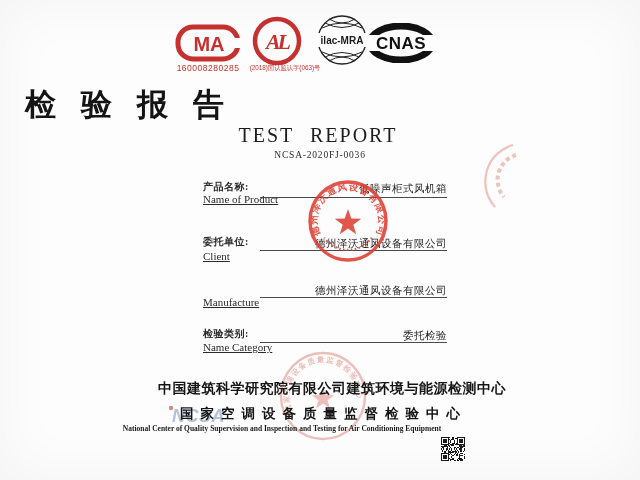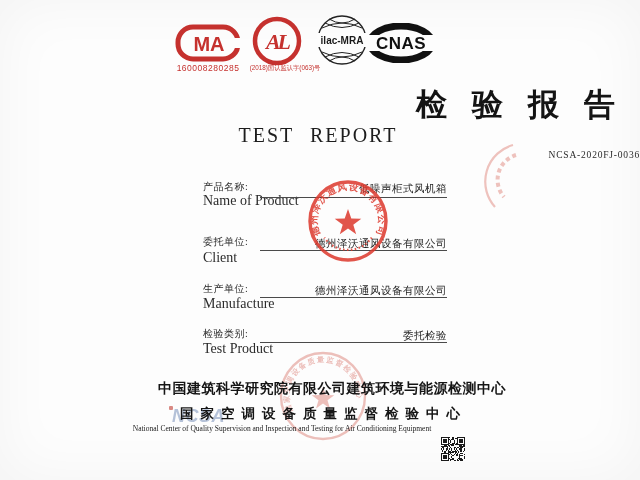--- a/index.html
+++ b/index.html
@@ -9,37 +9,37 @@
     box-shadow:inset 0 0 60px rgba(0,0,0,0.045);
   }
   .abs{position:absolute;}
   
   .logo-caption{color:#c5312e;font-family:"Liberation Sans",sans-serif;text-align:center;}
   .cma-num{left:158px;top:63px;width:100px;font-size:8.5px;letter-spacing:0.5px;}
   .cal-cap{left:243px;top:64px;width:84px;font-size:6.3px;}
   .accred{left:441px;top:17px;width:70px;font-family:"Liberation Sans",sans-serif;
           font-weight:bold;color:#1d1d1d;font-size:7.6px;line-height:11px;letter-spacing:0.6px;}
   
-  .title-cn{left:0;top:84px;width:640px;text-align:right;font-family:"Liberation Sans",sans-serif;
+  .title-cn{left:0;top:84px;width:640px;text-align:left;font-family:"Liberation Sans",sans-serif;
             font-weight:bold;font-size:31px;letter-spacing:25px;padding-left:25px;box-sizing:border-box;color:#141414;}
   .title-en{left:0;top:124px;width:636px;text-align:center;font-family:"Liberation Serif",serif;
             font-size:20px;letter-spacing:2px;word-spacing:9px;color:#1d1d1d;}
-  .report-no{left:0;top:150px;width:640px;text-align:right;font-size:9.5px;letter-spacing:0.8px;color:#2a2a2a;}
+  .report-no{left:0;top:150px;width:640px;text-align:center;font-size:9.5px;letter-spacing:0.8px;color:#2a2a2a;}
   
-  .flabel-cn{left:203px;width:120px;font-size:10px;color:#2b2b2b;letter-spacing:0.5px;}
-  .flabel-en{left:203px;width:120px;font-size:14px;color:#2b2b2b;}
+  .flabel-cn{left:203px;width:120px;font-size:10px;color:#2b2b2b;letter-spacing:0.5px;font-weight:bold;}
+  .flabel-en{left:203px;width:120px;font-size:11px;color:#2b2b2b;text-decoration:underline;}
   .fline{left:260px;width:187px;border-bottom:1px solid #4a4a4a;height:0;}
   .fvalue{left:260px;width:187px;text-align:right;font-size:10.5px;color:#1e1e1e;letter-spacing:0.5px;}
   
   .org1-cn{left:12px;top:380px;width:640px;text-align:center;font-family:"Liberation Sans",sans-serif;
            font-weight:bold;font-size:14px;color:#151515;letter-spacing:0.5px;}
   .org1-en{left:0;top:397px;width:640px;text-align:center;font-weight:bold;font-size:8px;color:#1a1a1a;}
   .org2-cn{left:0;top:405px;width:640px;text-align:center;font-family:"Liberation Sans",sans-serif;
            font-weight:bold;font-size:13.5px;color:#151515;letter-spacing:7px;padding-left:7px;box-sizing:border-box;}
-  .org2-en{left:0;top:424px;width:564px;text-align:center;font-weight:normal;font-size:7.5px;color:#1a1a1a;}
+  .org2-en{left:0;top:424px;width:564px;text-align:center;font-weight:bold;font-size:7.5px;color:#1a1a1a;}
   .ncsa-logo{left:172px;top:406px;font-family:"Liberation Sans",sans-serif;font-style:italic;
              font-weight:bold;font-size:18px;color:#b5c2d8;letter-spacing:0.5px;}
   .ncsa-accent{position:absolute;left:-3px;top:0px;width:4px;height:4px;background:#d98a84;border-radius:1px;}
   .qr{left:441px;top:437px;width:24px;height:24px;}
   .seal-main{left:306px;top:180px;}
   .seal-right{left:479px;top:141px;opacity:0.6;}
   .seal-bottom{left:276px;top:350px;opacity:0.42;}
 </style>
 </head>
 <body>
@@ -85,27 +85,26 @@
   <div class="abs flabel-cn" style="top:180px">产品名称:</div>
   <div class="abs flabel-en" style="top:193px">Name of Product</div>
   <div class="abs fvalue" style="top:182px">低噪声柜式风机箱</div>
   <div class="abs fline" style="top:197px"></div>
 
   <div class="abs flabel-cn" style="top:235px">委托单位:</div>
   <div class="abs flabel-en" style="top:250px">Client</div>
   <div class="abs fvalue" style="top:237px">德州泽沃通风设备有限公司</div>
   <div class="abs fline" style="top:250px"></div>
 
-  <div class="abs flabel-cn" style="top:282px">生产单位:</div>
   <div class="abs flabel-en" style="top:296px">Manufacture</div>
   <div class="abs fvalue" style="top:284px">德州泽沃通风设备有限公司</div>
   <div class="abs fline" style="top:297px"></div>
 
   <div class="abs flabel-cn" style="top:327px">检验类别:</div>
-  <div class="abs flabel-en" style="top:341px">Test Product</div>
+  <div class="abs flabel-en" style="top:341px">Name Category</div>
   <div class="abs fvalue" style="top:329px">委托检验</div>
   <div class="abs fline" style="top:342px"></div>
 
   <svg class="abs seal-main" width="84" height="82" viewBox="0 0 84 82" style="opacity:0.85">
     <defs>
       <path id="sealArc" d="M 15.2 56.5 A 31 31 0 1 1 68.8 56.5" fill="none"></path>
     </defs>
     <ellipse cx="42" cy="41" rx="38" ry="39" fill="none" stroke="#dd382c" stroke-width="3.4"></ellipse>
     <text font-family="Liberation Sans, sans-serif" font-size="9.5" font-weight="bold" fill="#dd382c" letter-spacing="1">
       <textPath href="#sealArc" startOffset="2">德州泽沃通风设备有限公司</textPath>

